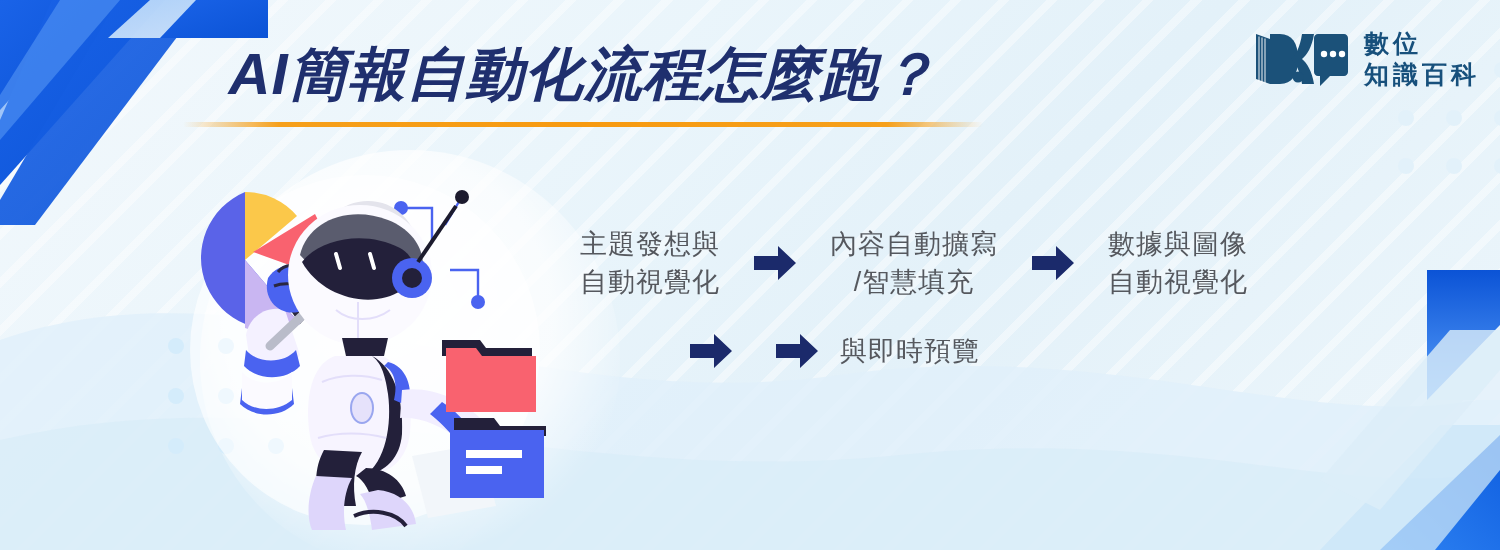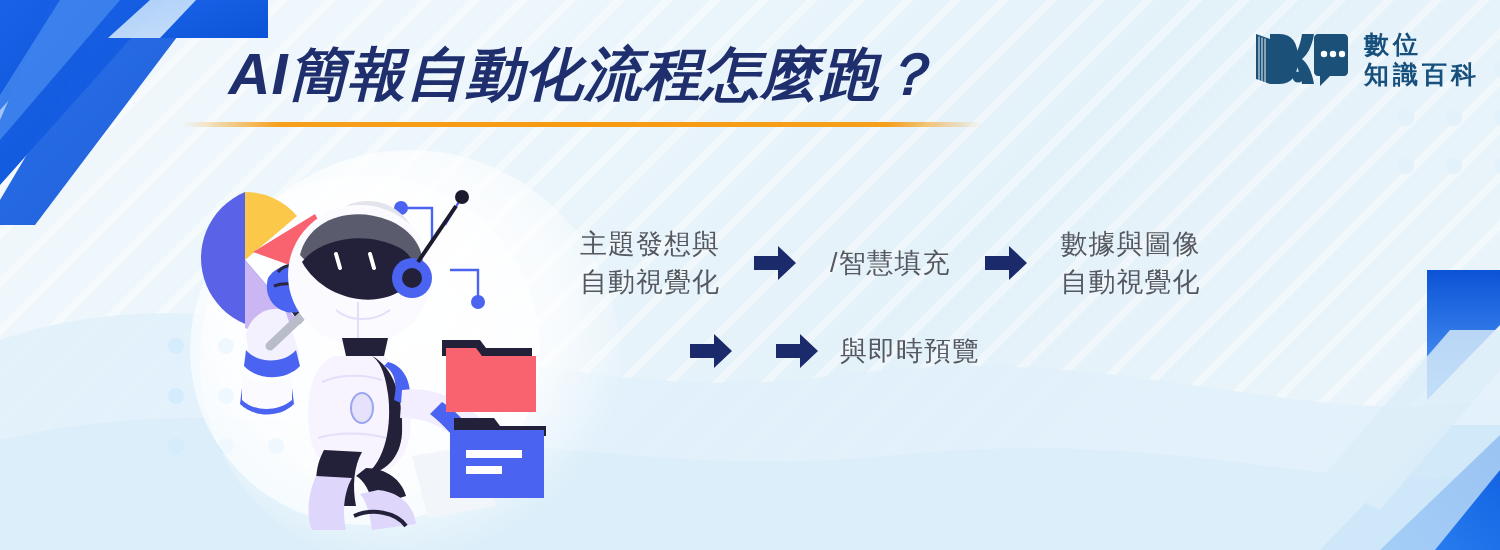--- a/index.html
+++ b/index.html
@@ -60,21 +60,21 @@
   }
   .title-rule {
     margin:14px auto 0; width:800px; height:5px; border-radius:3px;
     background:linear-gradient(90deg,
         rgba(247,164,29,0) 0%, #f6a01b 12%, #f79a10 50%, #f6a01b 88%, rgba(247,164,29,0) 100%);
   }
 
   
   .logo {
     position:absolute; right:20px; top:28px;
-    display:flex; align-items:center; gap:14px;
+    display:flex; gap:14px;
   }
   .logo-mark { width:100px; height:62px; flex:none; }
   .logo-text {
     color:#17507c; font-weight:bold; font-size:25px; line-height:1.22;
     letter-spacing:4px;
   }
   .logo-text div { white-space:nowrap; }
 
   
   .illus { position:absolute; left:150px; top:150px; width:470px; height:380px; }
@@ -289,20 +289,21 @@
       <div class="step">
         <div>主題發想與</div>
         <div>自動視覺化</div>
       </div>
       <span class="arrow">
         <svg width="42" height="34" viewBox="0 0 42 34">
             <path d="M0,10 L24,10 L24,0 L42,17 L24,34 L24,24 L0,24 Z" fill="#1b2a6b"></path>
           </svg>
       </span>
       <div class="step">
+        <div>內容自動擴寫</div>
         <div>/智慧填充</div>
       </div>
       <span class="arrow">
         <svg width="42" height="34" viewBox="0 0 42 34">
             <path d="M0,10 L24,10 L24,0 L42,17 L24,34 L24,24 L0,24 Z" fill="#1b2a6b"></path>
           </svg>
       </span>
       <div class="step">
         <div>數據與圖像</div>
         <div>自動視覺化</div>

